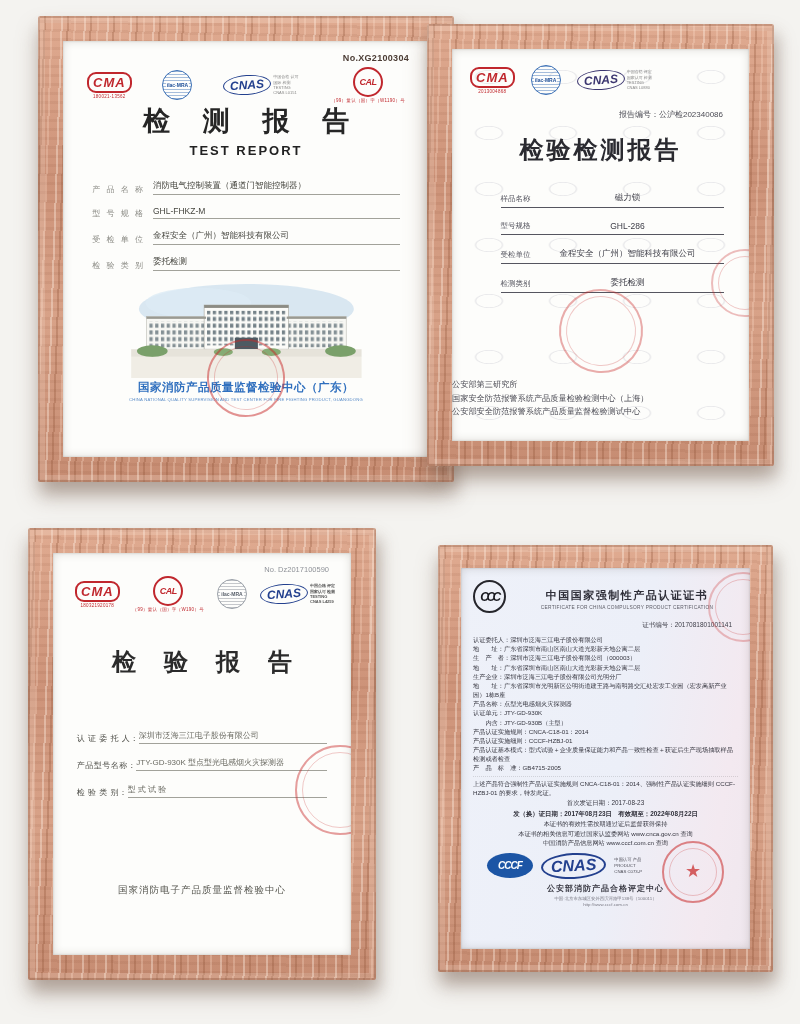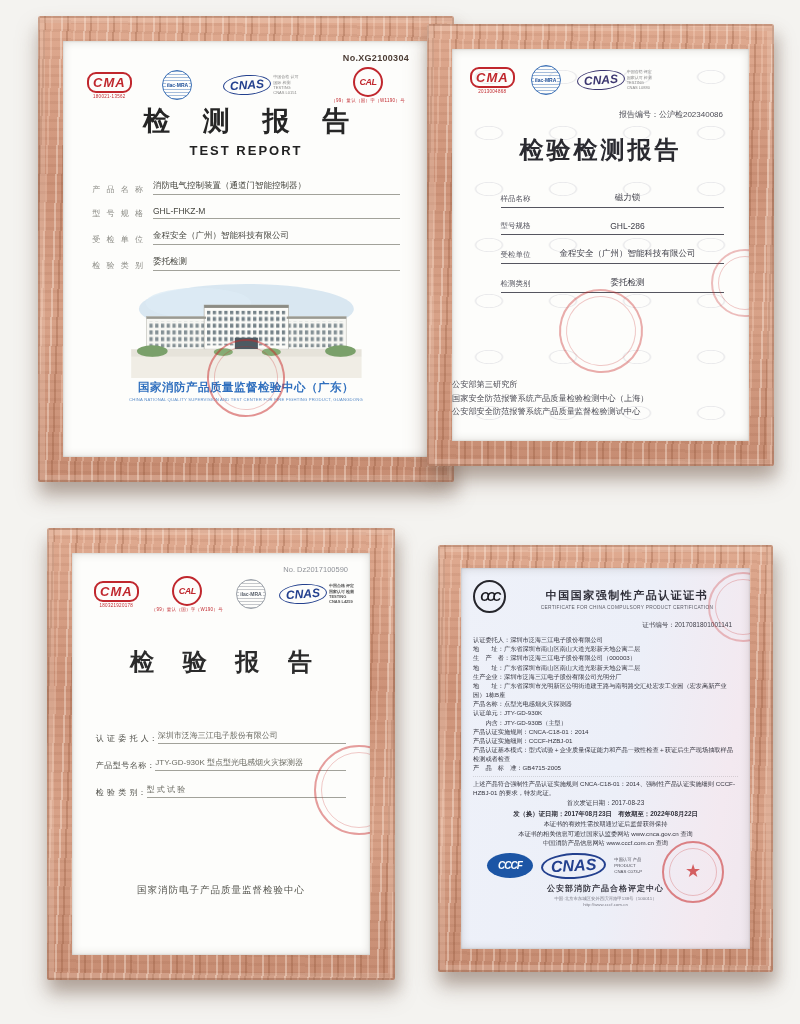--- a/index.html
+++ b/index.html
@@ -72,21 +72,21 @@
     font-size:24px;letter-spacing:3px;margin-top:14px;}
   .tr-fields{margin-top:26px;padding-left:24px;}
   .tr-row{display:flex;align-items:flex-end;width:82%;margin:0 auto 13px auto;border-bottom:1px solid #55555f;padding-bottom:3px;}
   .tr-lab{font-size:7.5px;color:#55555f;white-space:nowrap;}
   .tr-val{flex:1;text-align:center;font-size:8.5px;color:#3c3c46;white-space:nowrap;overflow:hidden;}
   .tr-footer{position:absolute;left:0;right:0;bottom:22px;text-align:left;font-size:8.2px;color:#4c4c55;line-height:1.65;}
 
   
   .bl-no{font-size:7.5px;color:#8f9298;text-align:right;padding:12px 22px 0 0;}
   .bl-logos{gap:13px;padding:2px 0 0 22px;}
-  .bl-title{text-align:center;font-family:Liberation Sans, sans-serif;font-weight:bold;color:#2b2b2b;
+  .bl-title{text-align:center;font-family:Liberation Serif, serif;font-weight:bold;color:#2b2b2b;
     font-size:24px;letter-spacing:11px;margin-top:34px;text-indent:11px;}
   .bl-fields{margin-top:52px;}
   .bl-row{display:flex;align-items:flex-end;width:84%;margin:0 auto 13px auto;}
   .bl-lab{font-size:8px;color:#50504a;white-space:nowrap;letter-spacing:.5px;}
   .bl-val{flex:1;font-size:8px;color:#6b6b63;border-bottom:1px solid #a2a29a;padding-bottom:2px;white-space:nowrap;overflow:hidden;}
   .bl-footer{position:absolute;left:0;right:0;bottom:58px;text-align:center;font-size:9.5px;color:#55554e;letter-spacing:1px;}
 
   
   .br-head{display:flex;align-items:flex-start;gap:8px;padding:12px 10px 0 12px;}
   .ccc-mark{flex:0 0 auto;width:33px;height:33px;border-radius:50%;border:2px solid #26262c;box-sizing:border-box;color:#16161c;
@@ -225,21 +225,21 @@
       <div class="stamp" style="width:80px;height:80px;left:50%;bottom:68px;transform:translateX(-50%) rotate(6deg);border-color:rgba(200,40,40,.38);"></div>
       <div class="stamp" style="width:64px;height:64px;right:-30px;top:200px;border-color:rgba(200,40,40,.30);"></div>
       <div class="tr-footer">
         <div>公安部第三研究所</div>
         <div>国家安全防范报警系统产品质量检验检测中心（上海）</div>
         <div>公安部安全防范报警系统产品质量监督检验测试中心</div>
       </div>
     </div>
   </div>
 
-  <div class="frame" style="left:47px;top:528px;width:348px;height:452px;">
+  <div class="frame" style="left:28px;top:528px;width:348px;height:452px;">
     <div class="paper">
       <div class="bl-no">No. Dz2017100590</div>
       <div class="logo-row bl-logos">
         <div class="cma">
           <div class="cma-box">CMA</div>
           <div class="tiny-red">180321920178</div>
         </div>
         <div class="cma">
           <div class="cal">CAL</div>
           <div class="tiny-red">（99）量认（国）字（W190）号</div>

